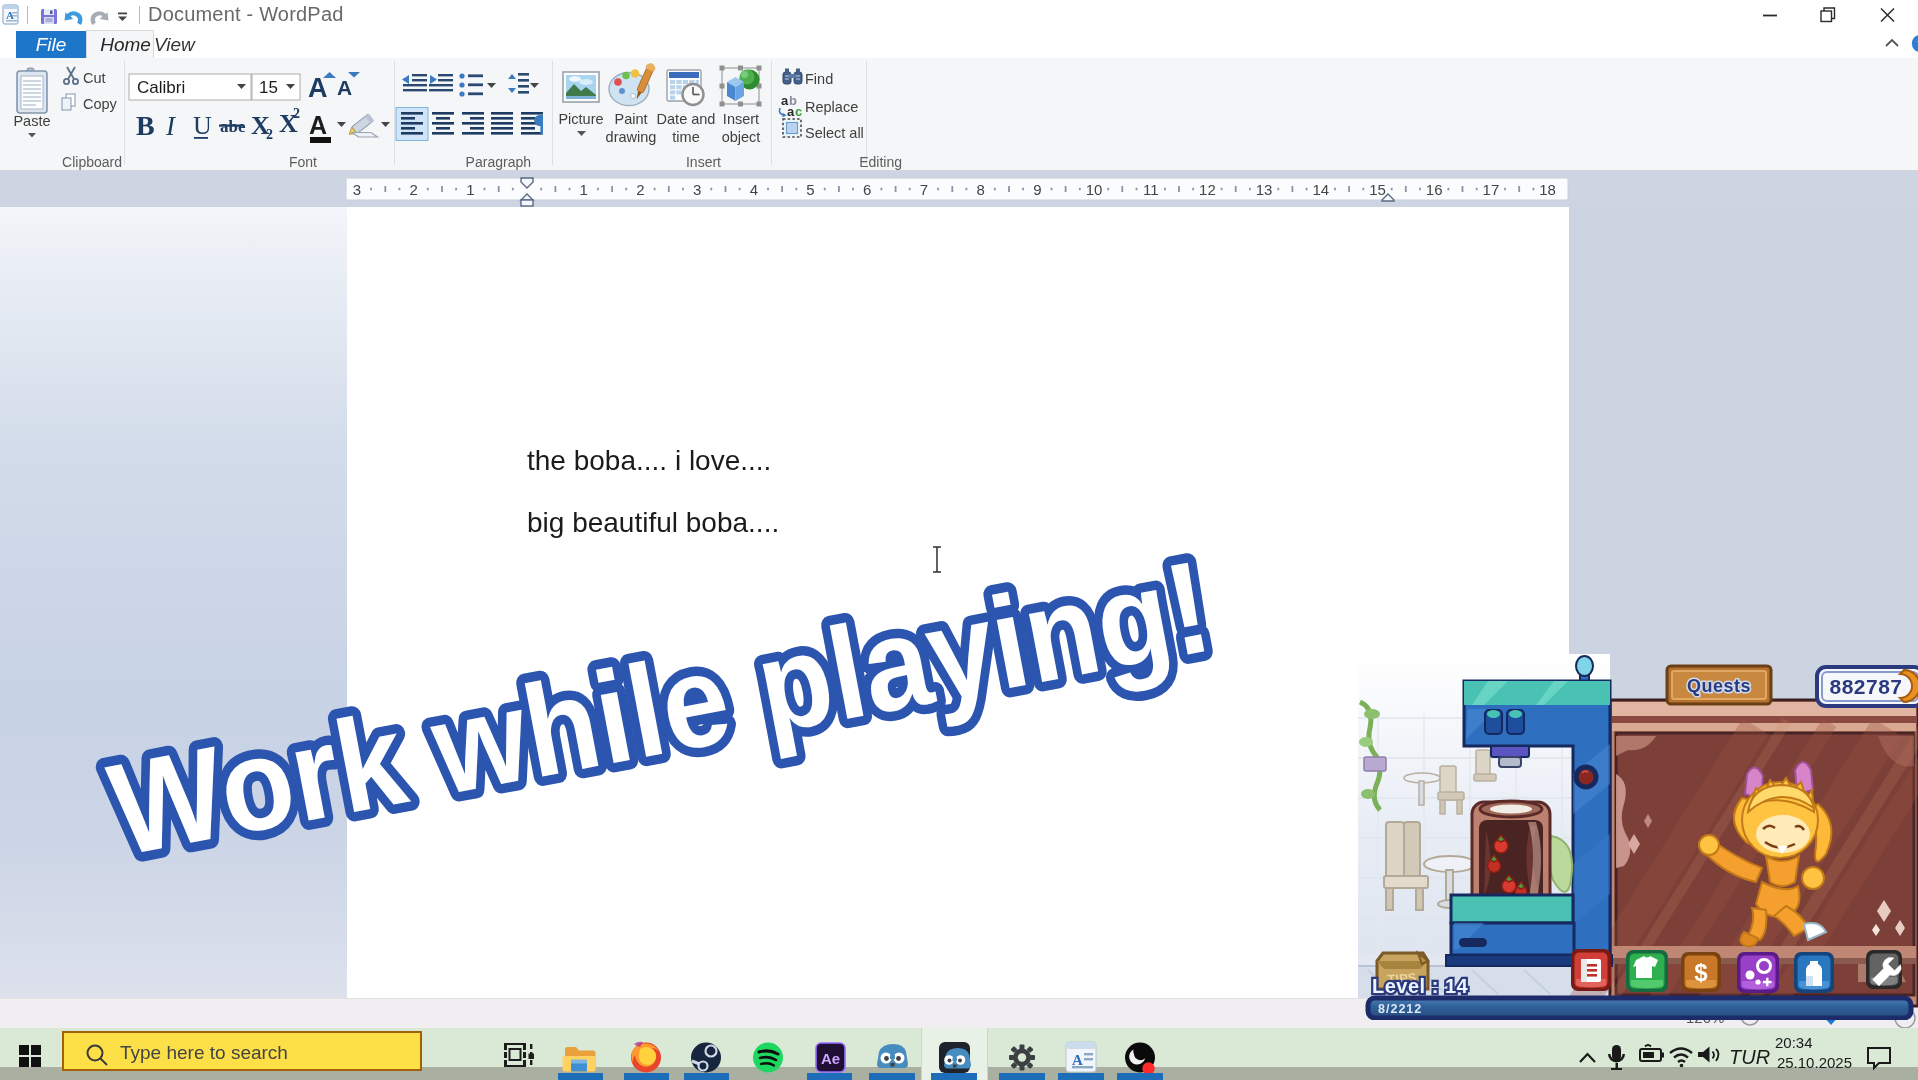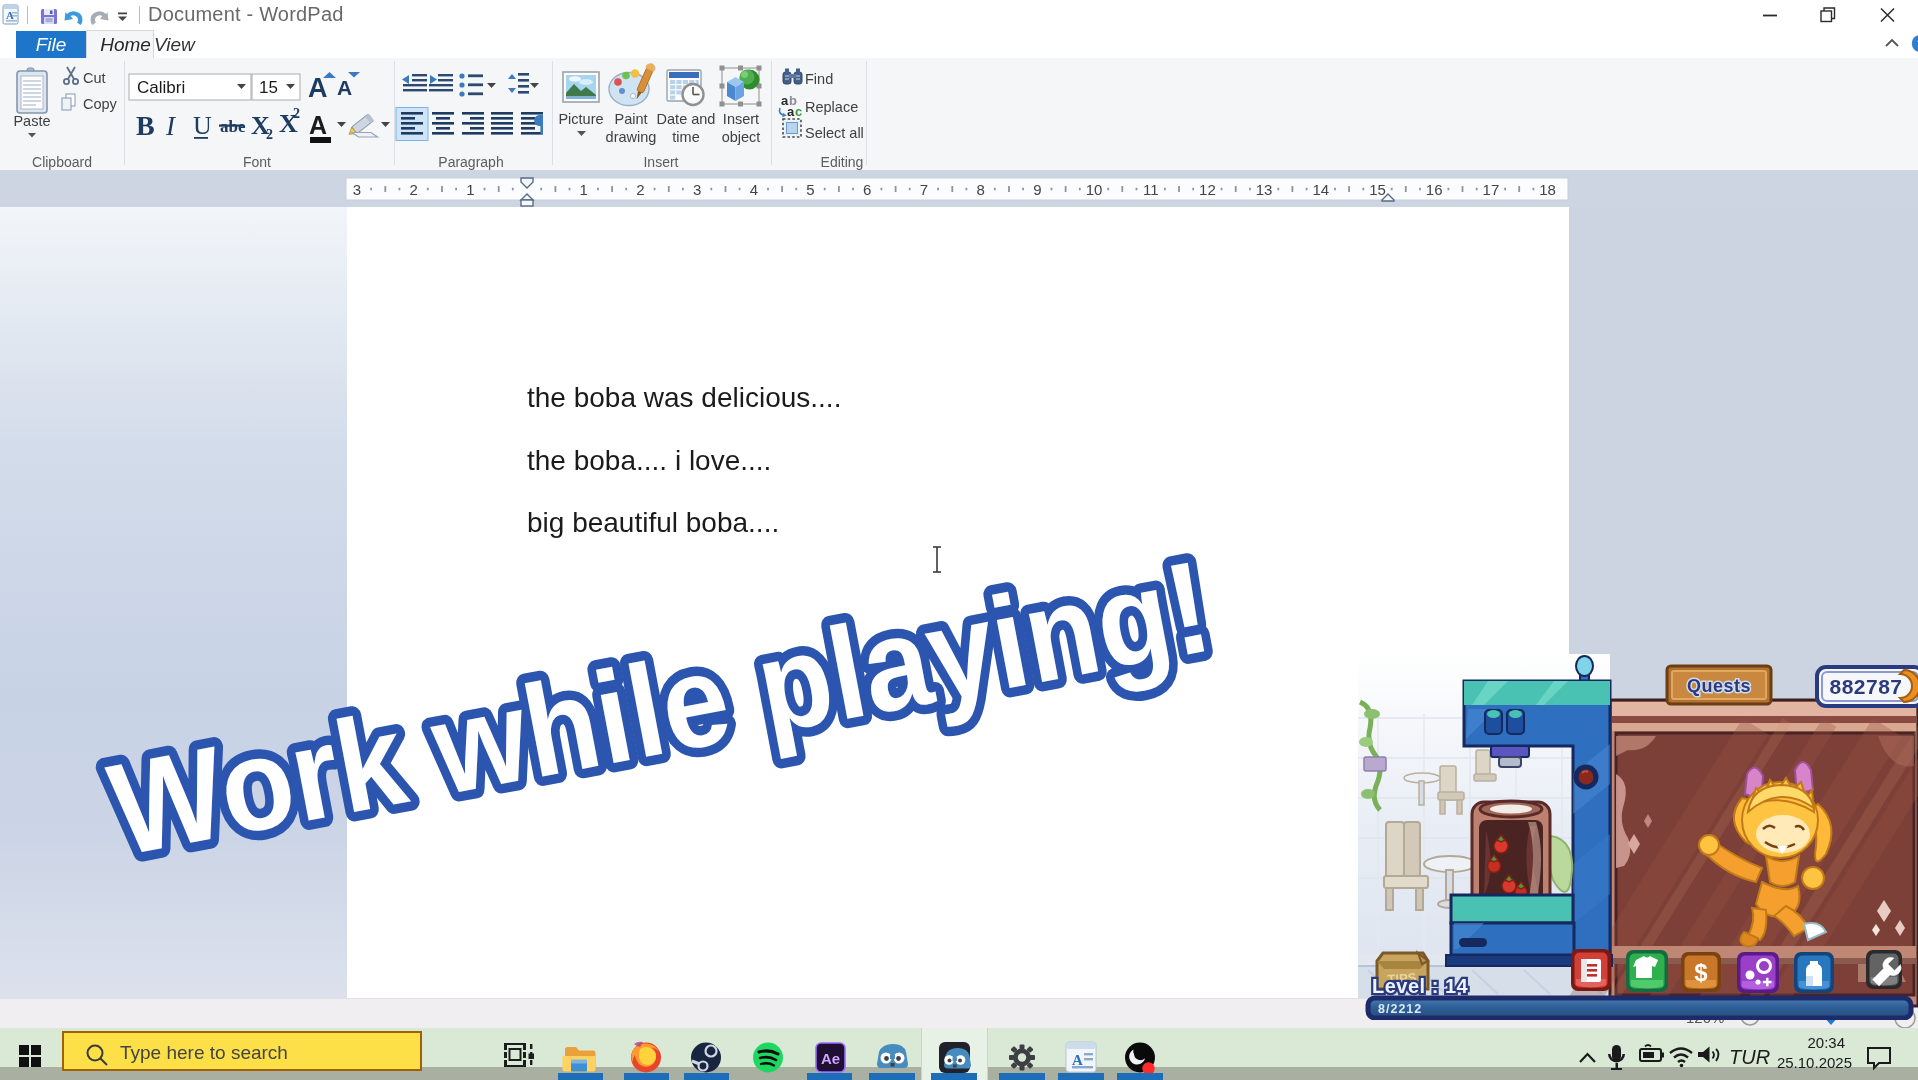--- a/index.html
+++ b/index.html
@@ -19,21 +19,21 @@
   font-size:19px; text-align:center; line-height:27px; }
 #tab-home { position:absolute; left:70px; top:0px; width:68px; height:28px; background:#f5f6f7;
   border:1px solid #d6d8da; border-bottom:none; color:#262626; font-size:19px; text-align:center; line-height:27px;padding-left:11px; }
 #tab-view { position:absolute; left:138px; top:1px; width:62px; height:27px; color:#333;
   font-size:19px; line-height:27px; }
 
 
 #ribbon { position:absolute; left:0; top:58px; width:1918px; height:113px; background:#f5f6f7;
   border-bottom:1px solid #d4d6d8; }
 .rsep { position:absolute; top:3px; width:1px; height:104px; background:#dddfe2; }
-.rlabel { position:absolute; top:96px; width:120px; text-align:center; font-size:14px; color:#5c5c5c; }
+.rlabel { position:absolute; top:96px; width:120px; text-align:right; font-size:14px; color:#5c5c5c; }
 
 
 #rulerband { position:absolute; left:0; top:171px; width:1918px; height:36px; background:#cdd4e2; }
 
 
 #docarea { position:absolute; left:0; top:207px; width:1918px; height:791px; }
 #bg-left { position:absolute; left:0; top:0; width:347px; height:791px;
   background:linear-gradient(180deg,#f2f5f9 0%, #d3dcea 30%, #c7d2e5 62%, #ccd5e6 80%, #dce1ec 100%); }
 #page { position:absolute; left:347px; top:0; width:1222px; height:791px; background:#ffffff; }
 #bg-right { position:absolute; left:1569px; top:0; width:349px; height:791px; background:#ccd4e2; }
@@ -427,21 +427,20 @@
 <path d="M521 29 l6 -6 l6 6 z" fill="#f4f7fb" stroke="#5a6a85" stroke-width="1.4"></path>
 <rect x="521" y="29" width="12" height="6" fill="#f4f7fb" stroke="#5a6a85" stroke-width="1.4"></rect>
 <path d="M1382 29 l6 -6 l6 6 v1 h-12 z" fill="#f4f7fb" stroke="#5a6a85" stroke-width="1.4"></path>
 </svg>
 </div>
 
   <div id="docarea">
     <div id="bg-left"></div>
     <div id="page"></div>
     <div id="bg-right"></div>
-    <div class="docline" style="top:175px">the boba was delicious....</div>
     <div class="docline" style="top:238px">the boba.... i love....</div>
     <div class="docline" style="top:300px">big beautiful boba....</div>
   </div>
 
   <svg class="abs" style="left:930px;top:545px" width="16" height="30" viewBox="0 0 16 30">
     <g stroke="#3a3a3a" stroke-width="1.6" fill="none">
       <line x1="3" y1="2" x2="11" y2="2"></line>
         <line x1="7" y1="2" x2="7" y2="27"></line>
         <line x1="3" y1="27" x2="11" y2="27"></line>
     </g>
@@ -836,21 +835,21 @@
         <path d="M1698 24 h5 l6.5 -5.5 v16 l-6.5 -5.5 h-5 z"></path>
         <path d="M1712.5 23.5 q3 3.5 0 7" stroke="#1a1a1a" stroke-width="1.8" fill="none"></path>
         <path d="M1716 21 q5 4.5 0 12" stroke="#1a1a1a" stroke-width="1.8" fill="none"></path>
       </g>
 
       <g>
         <path d="M1868 20 h22 v15 h-11 l-5 5 v-5 h-6 z" fill="none" stroke="#1a1a1a" stroke-width="2"></path>
       </g>
     </svg>
     <div class="abs" style="left:1729px;top:18px;font-size:20px;color:#1a1a1a;font-style:italic;">TUR</div>
-    <div id="traytext2" class="abs" style="left:1775px;top:6px;width:70px;text-align:right;font-size:15px;color:#1a1a1a;">20:34</div>
+    <div id="traytext2" class="abs" style="left:1775px;top:6px;width:70px;text-align:left;font-size:15px;color:#1a1a1a;">20:34</div>
     <div class="abs" style="left:1768px;top:26px;width:84px;text-align:right;font-size:15px;color:#1a1a1a;">25.10.2025</div>
     <div class="runbar" style="left:558px;width:45px"></div>
     <div class="runbar" style="left:624px;width:45px"></div>
     <div class="runbar" style="left:684px;width:45px"></div>
     <div class="runbar" style="left:807px;width:45px"></div>
     <div class="runbar" style="left:869px;width:46px"></div>
     <div class="runbar" style="left:931px;width:46px"></div>
     <div class="runbar" style="left:999px;width:46px"></div>
     <div class="runbar" style="left:1058px;width:46px"></div>
     <div class="runbar" style="left:1117px;width:46px"></div>

